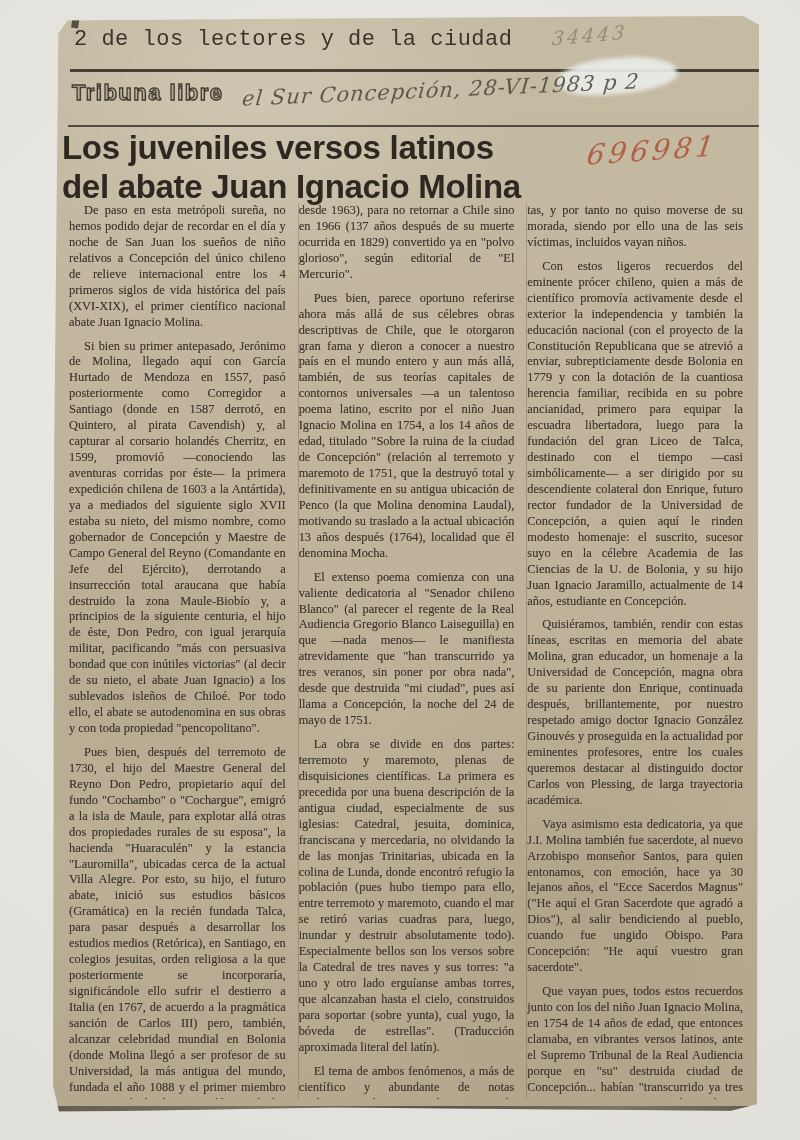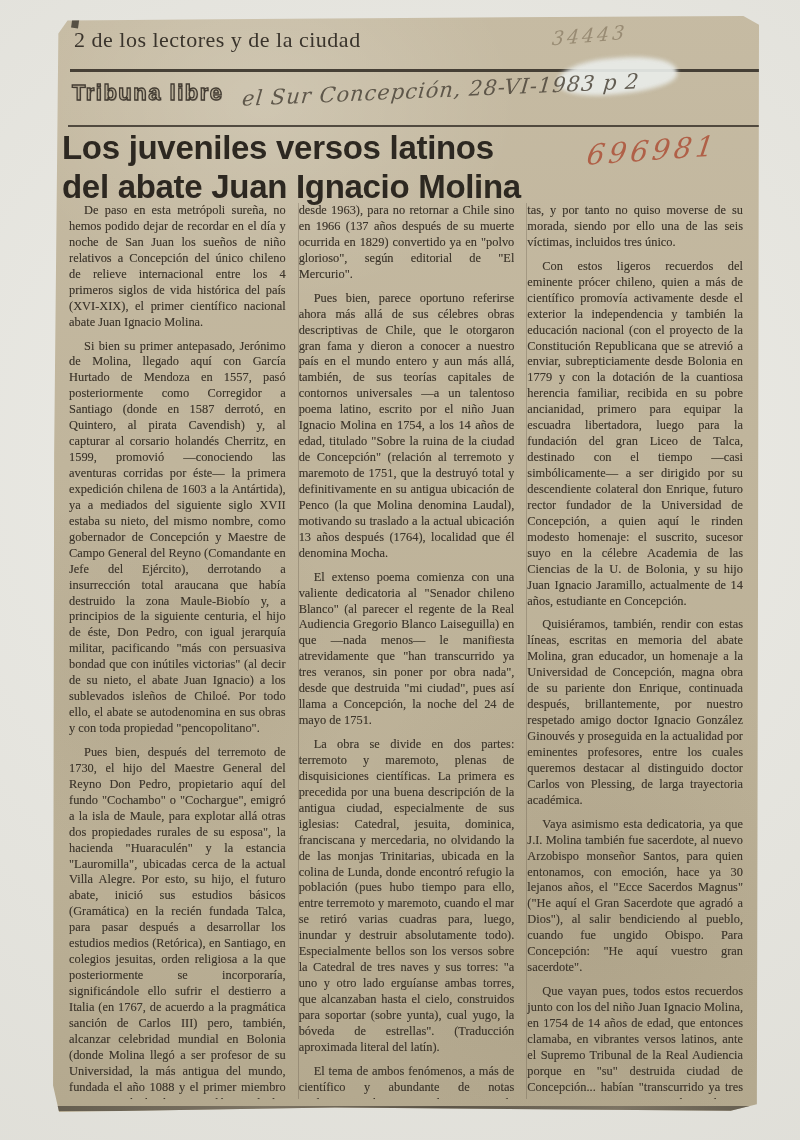--- a/index.html
+++ b/index.html
@@ -27,21 +27,21 @@
   }
   .clip-bottom-edge{
     position:absolute;left:0;right:0;bottom:2px;height:5px;
     background:linear-gradient(90deg,#4a443a 0%,#6b6356 30%,#3e382f 55%,#6b6356 80%,#4a443a 100%);
     opacity:.75;border-radius:2px;
   }
   .mark-top{position:absolute;left:20px;top:-2px;width:7px;height:14px;background:#3a342c;opacity:.8;transform:rotate(8deg);}
 
   .section-header{
     position:absolute;left:22px;top:11px;width:520px;
-    font-family:Liberation Serif, serif;
+    font-family:Liberation Mono, monospace;
     font-size:22px;color:#3a342c;letter-spacing:.5px;font-weight:500;
   }
   .rule1{position:absolute;left:18px;right:0;top:53px;height:3px;background:#332d26;opacity:.88;}
   .rule2{position:absolute;left:16px;right:0;top:109px;height:2px;background:#332d26;opacity:.8;}
 
   .tribuna{
     position:absolute;left:20px;top:64px;
     font-family:"Liberation Sans", sans-serif;font-weight:bold;
     font-size:22px;letter-spacing:1.5px;
     color:rgba(195,184,159,.55);
@@ -124,21 +124,21 @@
       </div>
     <div class="col" data-cont="true">
         <p>desde 1963), para no retornar a Chile sino en 1966 (137 años después de su muerte ocurrida en 1829) convertido ya en "polvo glorioso", según editorial de "El Mercurio".</p>
         <p>Pues bien, parece oportuno referirse ahora más allá de sus célebres obras descriptivas de Chile, que le otorgaron gran fama y dieron a conocer a nuestro país en el mundo entero y aun más allá, también, de sus teorías capitales de contornos universales —a un talentoso poema latino, escrito por el niño Juan Ignacio Molina en 1754, a los 14 años de edad, titulado "Sobre la ruina de la ciudad de Concepción" (relación al terremoto y maremoto de 1751, que la destruyó total y definitivamente en su antigua ubicación de Penco (la que Molina denomina Laudal), motivando su traslado a la actual ubicación 13 años después (1764), localidad que él denomina Mocha.</p>
         <p>El extenso poema comienza con una valiente dedicatoria al "Senador chileno Blanco" (al parecer el regente de la Real Audiencia Gregorio Blanco Laiseguilla) en que —nada menos— le manifiesta atrevidamente que "han transcurrido ya tres veranos, sin poner por obra nada", desde que destruida "mi ciudad", pues así llama a Concepción, la noche del 24 de mayo de 1751.</p>
         <p>La obra se divide en dos partes: terremoto y maremoto, plenas de disquisiciones científicas. La primera es precedida por una buena descripción de la antigua ciudad, especialmente de sus iglesias: Catedral, jesuita, dominica, franciscana y mercedaria, no olvidando la de las monjas Trinitarias, ubicada en la colina de Lunda, donde encontró refugio la población (pues hubo tiempo para ello, entre terremoto y maremoto, cuando el mar se retiró varias cuadras para, luego, inundar y destruir absolutamente todo). Especialmente bellos son los versos sobre la Catedral de tres naves y sus torres: "a uno y otro lado erguíanse ambas torres, que alcanzaban hasta el cielo, construidos para soportar (sobre yunta), cual yugo, la bóveda de estrellas". (Traducción aproximada literal del latín).</p>
         <p>El tema de ambos fenómenos, a más de científico y abundante de notas explicativas al pie, se destaca por la calidad de la versificación latina, dramaticidad, expresión y, en cierto pasaje, tiene hasta ribetes de fina ironía: aquel relativo al porfiado vasco don Juan Sarralegui, quien no creía en los terremo-</p>
       </div>
     <div class="col" data-cont="true">
       <span style="display:block;">
-          <p>tas, y por tanto no quiso moverse de su morada, siendo por ello una de las seis víctimas, incluidos tres único.</p>
+          <p>tas, y por tanto no quiso moverse de su morada, siendo por ello una de las seis víctimas, incluidos vayan niños.</p>
           <p>Con estos ligeros recuerdos del eminente prócer chileno, quien a más de científico promovía activamente desde el exterior la independencia y también la educación nacional (con el proyecto de la Constitución Republicana que se atrevió a enviar, subrepticiamente desde Bolonia en 1779 y con la dotación de la cuantiosa herencia familiar, recibida en su pobre ancianidad, primero para equipar la escuadra libertadora, luego para la fundación del gran Liceo de Talca, destinado con el tiempo —casi simbólicamente— a ser dirigido por su descendiente colateral don Enrique, futuro rector fundador de la Universidad de Concepción, a quien aquí le rinden modesto homenaje: el suscrito, sucesor suyo en la célebre Academia de las Ciencias de la U. de Bolonia, y su hijo Juan Ignacio Jaramillo, actualmente de 14 años, estudiante en Concepción.</p>
           <p>Quisiéramos, también, rendir con estas líneas, escritas en memoria del abate Molina, gran educador, un homenaje a la Universidad de Concepción, magna obra de su pariente don Enrique, continuada después, brillantemente, por nuestro respetado amigo doctor Ignacio González Ginouvés y proseguida en la actualidad por eminentes profesores, entre los cuales queremos destacar al distinguido doctor Carlos von Plessing, de larga trayectoria académica.</p>
           <p>Vaya asimismo esta dedicatoria, ya que J.I. Molina también fue sacerdote, al nuevo Arzobispo monseñor Santos, para quien entonamos, con emoción, hace ya 30 lejanos años, el "Ecce Sacerdos Magnus" ("He aquí el Gran Sacerdote que agradó a Dios"), al salir bendiciendo al pueblo, cuando fue ungido Obispo. Para Concepción: "He aquí vuestro gran sacerdote".</p>
           <p>Que vayan pues, todos estos recuerdos junto con los del niño Juan Ignacio Molina, en 1754 de 14 años de edad, que entonces clamaba, en vibrantes versos latinos, ante el Supremo Tribunal de la Real Audiencia porque en "su" destruida ciudad de Concepción... habían "transcurrido ya tres veranos tantos; sin poner por obra nada".</p>
         </span>
 
     </div>
   </div>
 
   <div class="clip-bottom-edge"></div>

